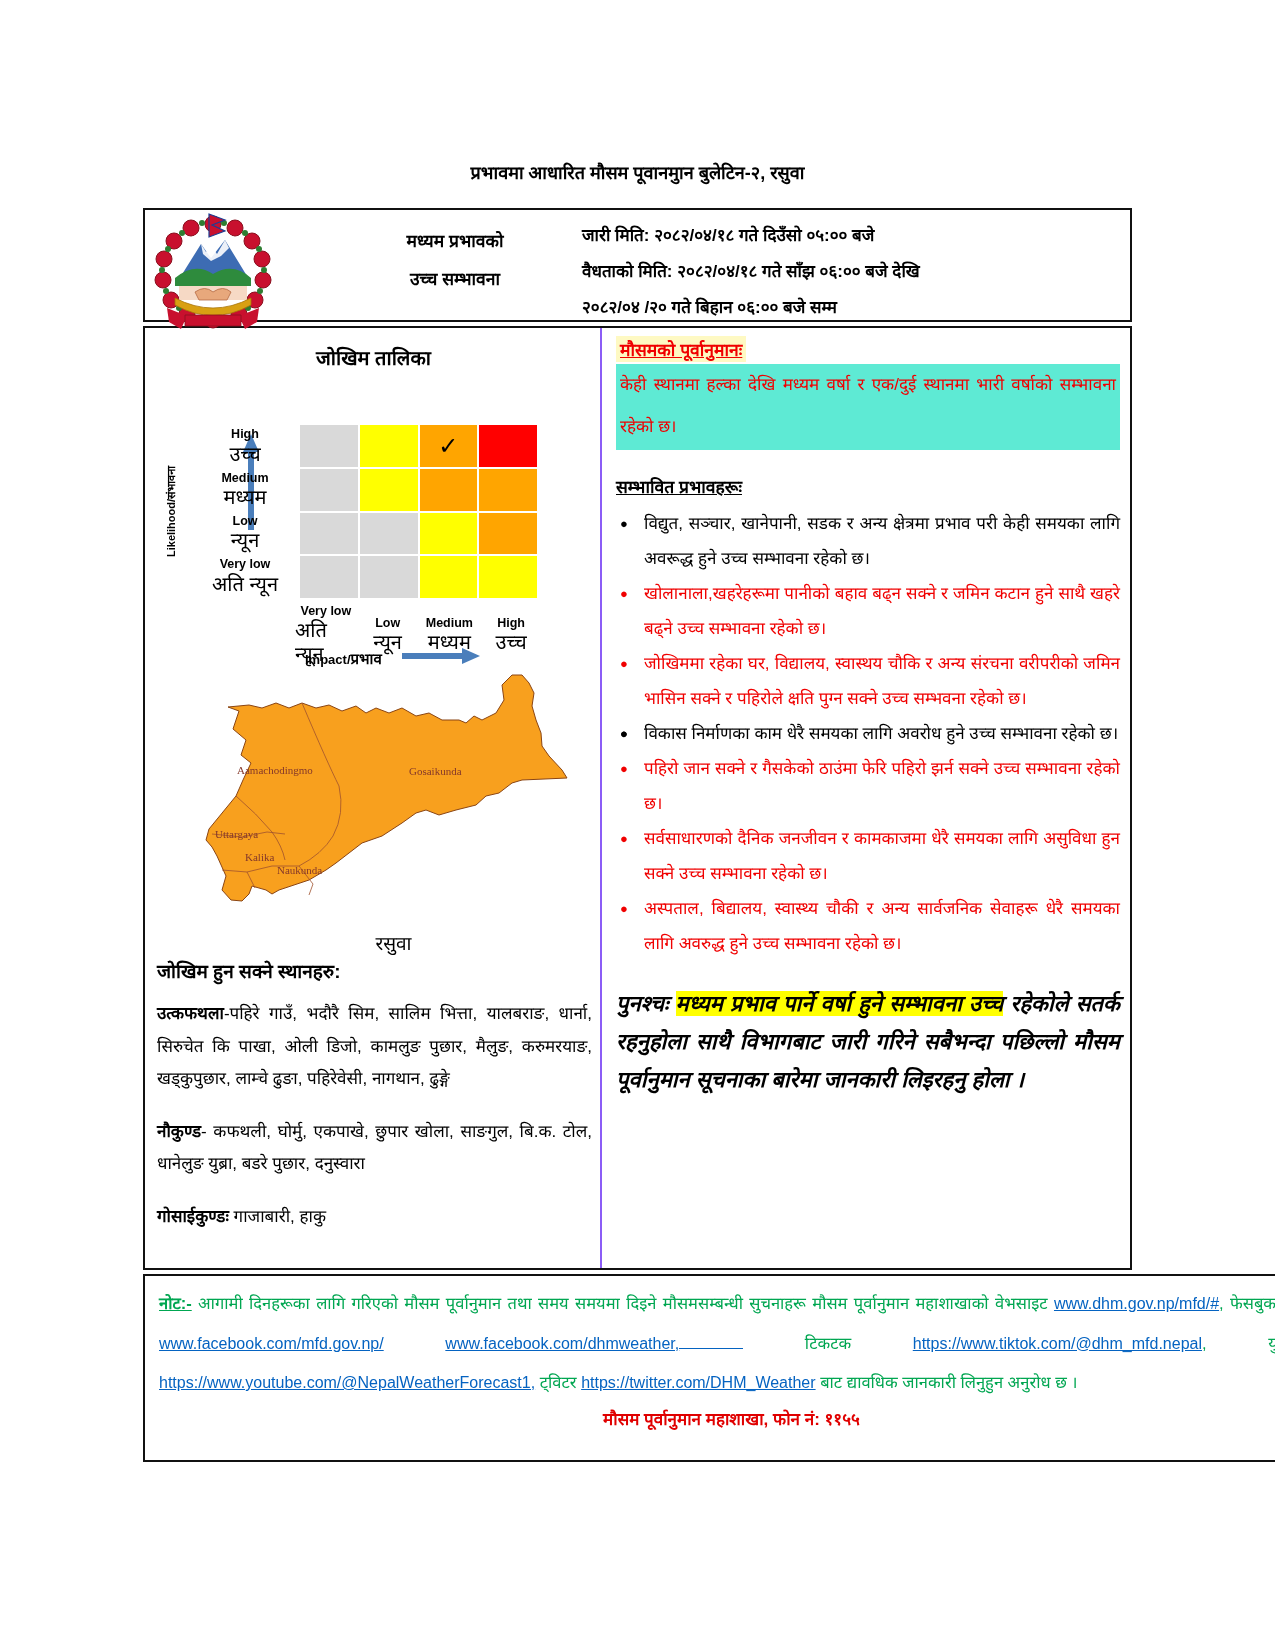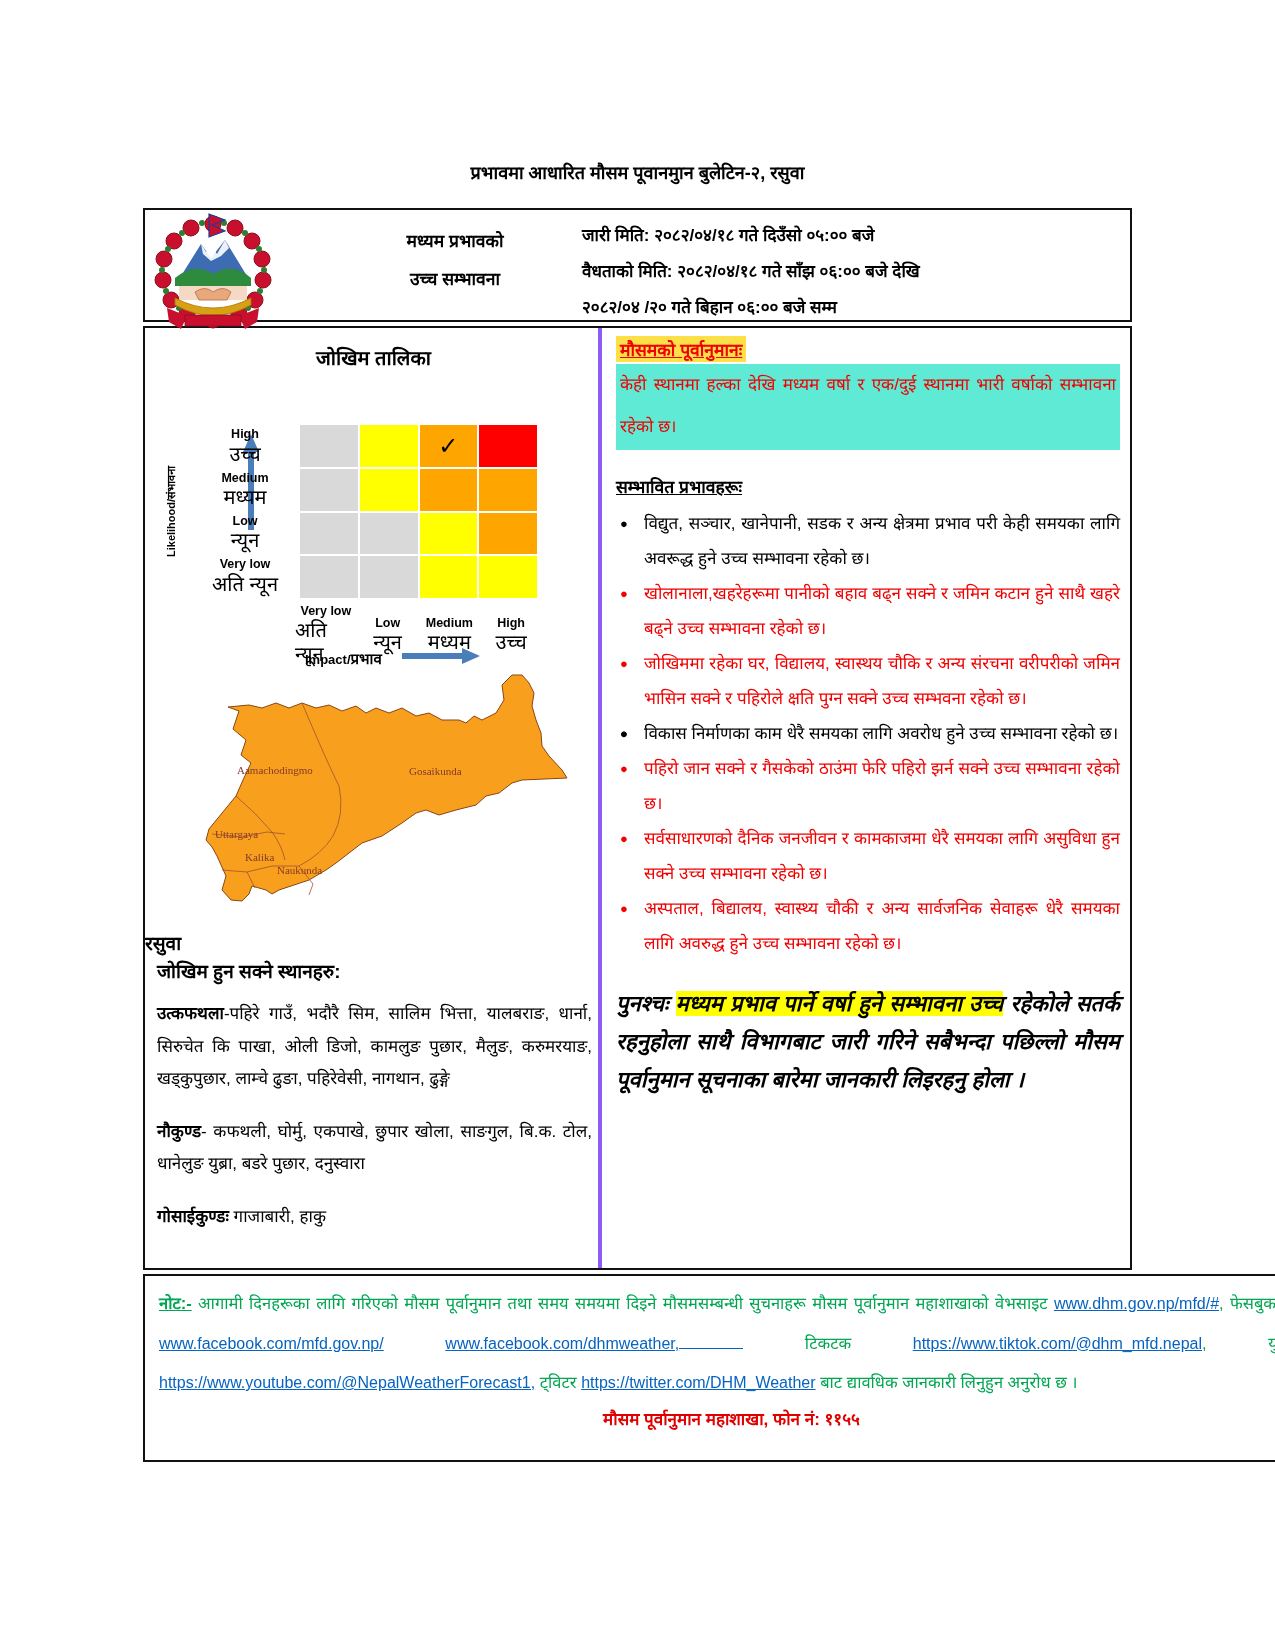--- a/index.html
+++ b/index.html
@@ -20,21 +20,21 @@
   #header-box { left:143px; top:208px; width:989px; height:114px; overflow:visible; }
   #logo { position:absolute; left:6px; top:2px; width:124px; height:122px; z-index:3; }
   #impact-level { position:absolute; left:190px; top:12px; width:240px;
     text-align:center; font-weight:bold; font-size:17.5px; line-height:38px; }
   #header-dates { position:absolute; left:437px; top:8px; width:540px;
     font-weight:bold; font-size:17px; line-height:36px; }
 
   
   #main-box { left:143px; top:326px; width:989px; height:944px; overflow:hidden; }
   #left-col { position:absolute; left:0; top:0; width:457px; height:100%;
-    border-right:4px solid #8b5cf6; }
+    border-right:2px solid #8b5cf6; }
   #right-col { position:absolute; left:459px; top:0; width:530px; height:100%;
     padding:8px 14px 0 12px; }
 
   
   #matrix-title { position:absolute; left:0; top:16px; width:457px; text-align:center;
     font-size:20px; font-weight:bold; }
   #matrix-grid { position:absolute; left:155px; top:97px; width:237px; height:173px;
     display:grid; grid-template-columns:repeat(4,1fr); grid-template-rows:repeat(4,1fr);
     gap:2px; background:#fff; }
   .mx-cell { display:flex; align-items:center; justify-content:center; }
@@ -50,31 +50,31 @@
     writing-mode:vertical-rl; transform:rotate(180deg);
     font-size:11px; font-weight:600; text-align:center; }
   #up-arrow { position:absolute; left:98px; top:106px; }
   #impact-row { position:absolute; left:160px; top:320px; display:flex; gap:20px; }
   #impact-label { font-size:13px; font-weight:bold; }
   #impact-label .lab-ne-inline { font-size:15px; }
 
   
   #map-svg { position:absolute; left:42px; top:346px; }
   .map-label { font-family:"Liberation Serif","DejaVu Serif",serif; font-size:11px; fill:#84382a; }
-  #district-label { position:absolute; left:0; top:602px; width:497px; 
-    font-size:19px; font-weight:bold; }
+  #district-label { position:absolute; left:0; top:602px; width:497px; text-align:center;
+    font-size:19px; font-weight:normal; }
 
   
   #places { position:absolute; left:12px; top:630px; width:435px; }
   #places-heading { font-size:19px; font-weight:bold; margin-bottom:14px; }
   .place-par { font-size:17px; line-height:32.5px; text-align:justify; margin-bottom:20px; }
   .place-lead { font-weight:bold; }
 
   
-  #forecast-heading { display:inline-block; background:#fde047; color:#f00000;
+  #forecast-heading { display:inline-block; background:#fef9c3; color:#f00000;
     font-size:17.5px; font-weight:bold; text-decoration:underline; padding:1px 4px; }
   #forecast-text { background:#5eead4; color:#f00000; font-size:17px; line-height:42px;
     text-align:justify; margin-top:2px; padding:0 4px 2px 4px; }
   #impacts-heading { margin-top:24px; font-size:17.5px; font-weight:bold;
     text-decoration:underline; }
   #impacts-list { list-style:none; margin-top:8px; }
   #impacts-list li { position:relative; padding-left:28px; font-size:17px;
     line-height:35px; text-align:justify; }
   #impacts-list li .bullet-dot { position:absolute; left:4px; top:0; font-size:13px; }
   .imp-black { color:#000; }

